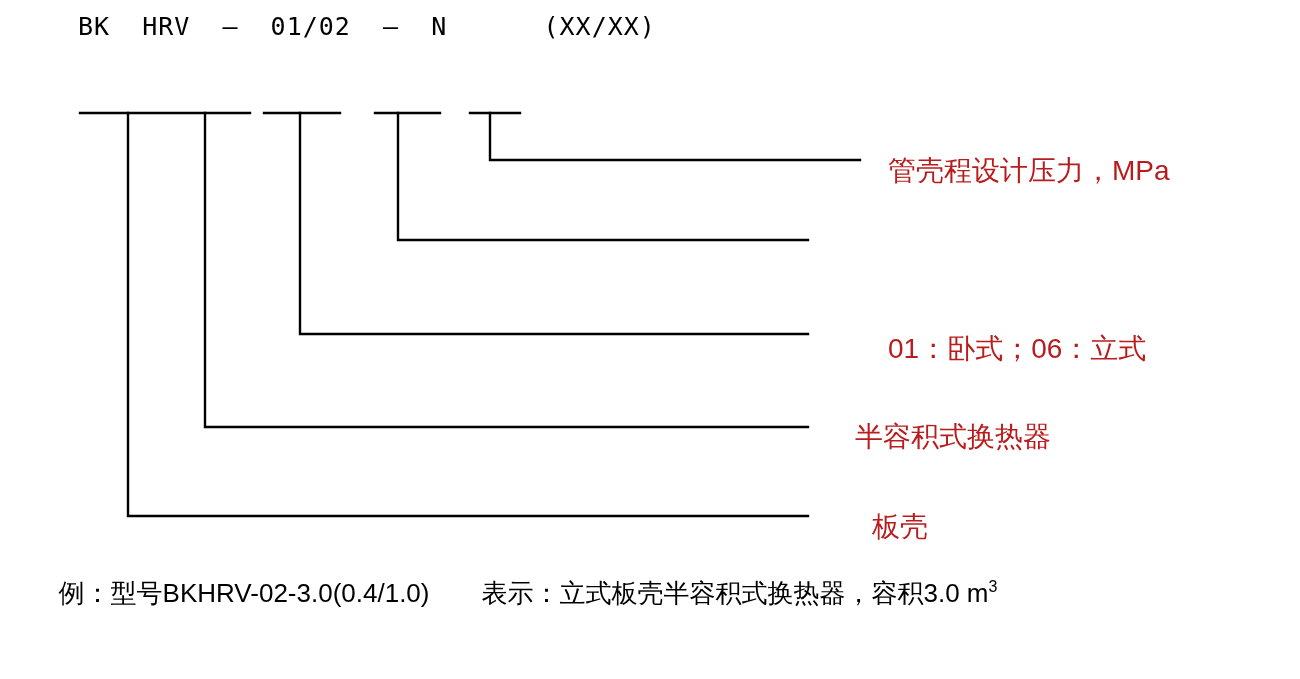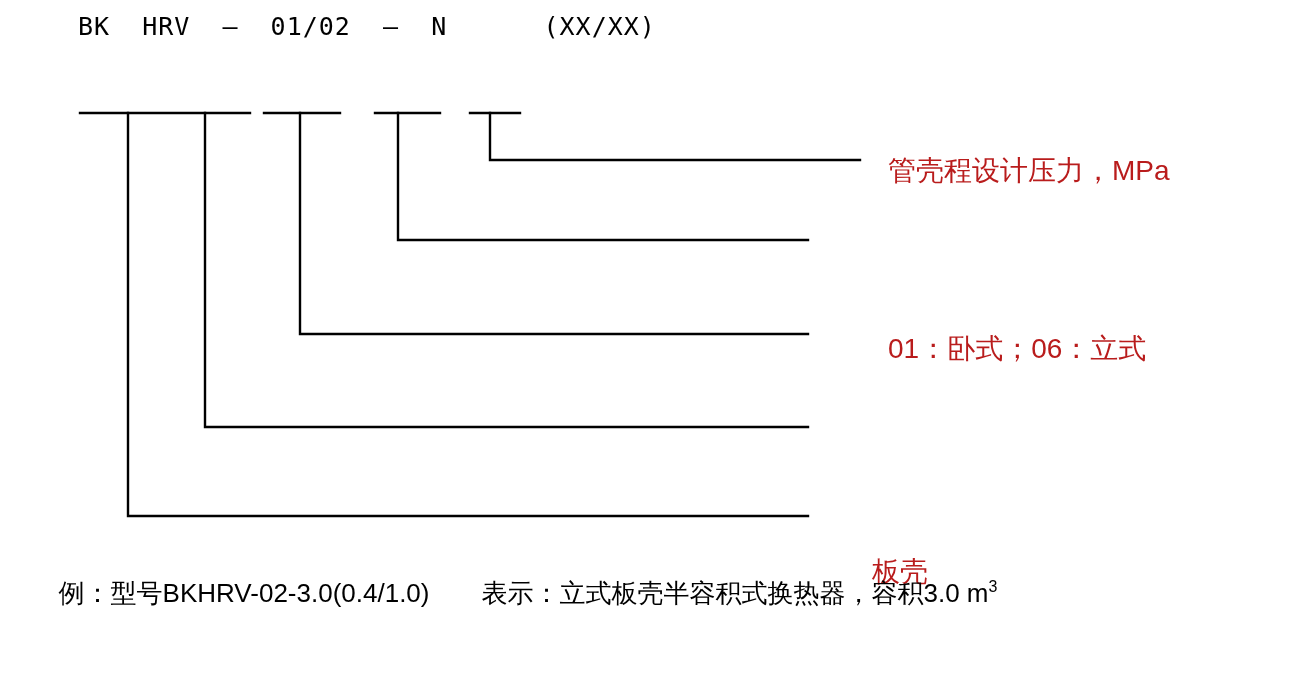--- a/index.html
+++ b/index.html
@@ -92,19 +92,20 @@
 
       <path d="M128,113 L128,516 L808,516"></path>
     </g>
   </svg>
 
   <div class="desc" style="left:888px; top:152px;">管壳程设计压力，MPa</div>
 
 
   <div class="desc" style="left:888px; top:330px;">01：卧式；06：立式</div>
 
+  <div class="desc" style="left:855px; top:418px;">半容积式换热器</div>
 
-  <div class="desc" style="left:872px; top:508px;margin-top:45px;">板壳</div>
+  <div class="desc" style="left:872px; top:508px;">板壳</div>
 
   <div class="example ex1"><span>例：型号BKHRV-02-3.0(0.4/1.0)　　表示：立式板壳半容积式换热器，容积3.0 m</span><sup>3</sup></div>
 
 
 </div>
 
 </body></html>

